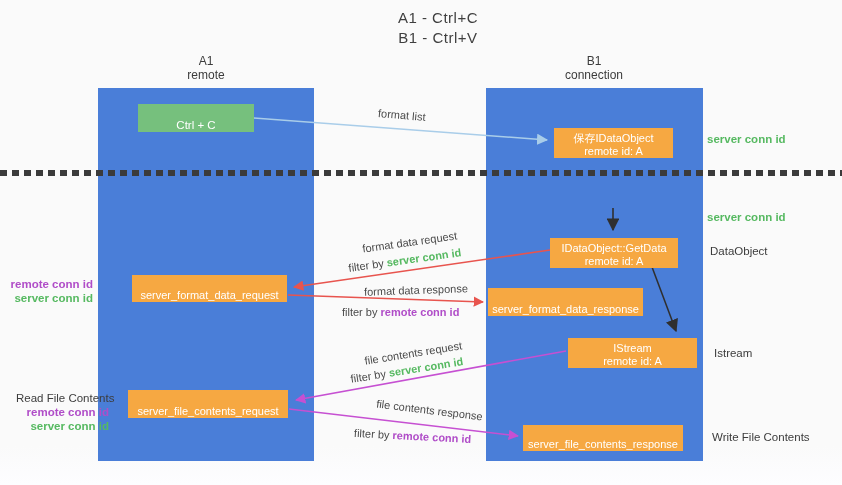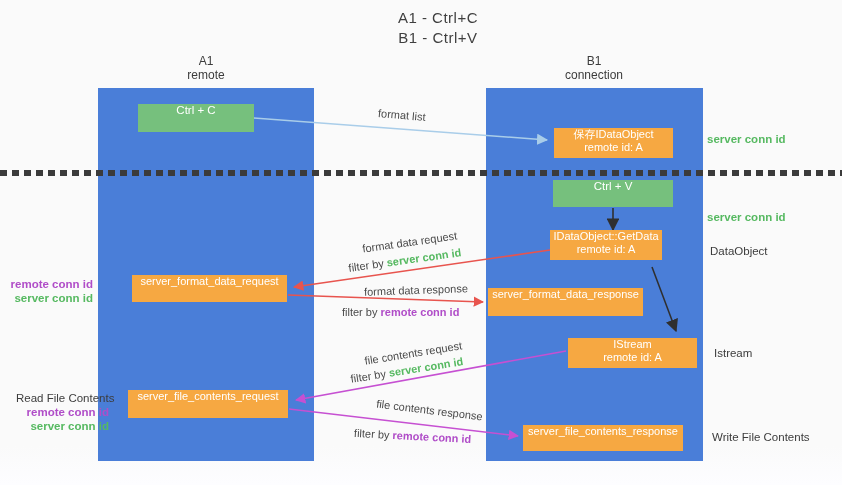--- a/index.html
+++ b/index.html
@@ -15,21 +15,21 @@
                  font-size:12px; line-height:14px; top:54px; }
   .lane { position:absolute; top:88px; height:373px; background:#4a7ed8; }
   #lane-left  { left:98px;  width:216px; }
   #lane-right { left:486px; width:217px; }
 
   .dotline { position:absolute; left:0; top:170px; width:842px; height:6px;
              background:repeating-linear-gradient(90deg,#3b3b3b 0 7px,transparent 7px 12px); }
 
   svg.arrows { position:absolute; left:0; top:0; width:842px; height:485px; pointer-events:none; }
 
-  .node { position:absolute; display:flex; flex-direction:column; justify-content:flex-start;
+  .node { position:absolute; display:flex; flex-direction:column; justify-content:flex-end;
           align-items:center; color:#ffffff; font-size:11px; line-height:13px;
           text-align:center; z-index:5; }
   .node.orange { background:#f6a842; }
   .node.green  { background:#76c07d; font-size:11.5px; }
 
   .elabel { position:absolute; font-size:11px; color:#4a4a4a; white-space:nowrap;
             z-index:6; transform-origin:center; }
   .gtxt { color:#56b961; font-weight:700; }
   .ptxt { color:#b04dc8; font-weight:700; }
 
@@ -89,25 +89,22 @@
 
   <div class="node green" style="left:138px; top:104px; width:116px; height:28px;">
     <div>Ctrl + C</div>
   </div>
 
   <div class="node orange" style="left:554px; top:128px; width:119px; height:30px;">
     <div>保存IDataObject</div>
     <div>remote id: A</div>
   </div>
 
-  <div class="node green" style="left:553px; top:180px; width:120px; height:27px;">
-    <div>Ctrl + V</div>
-  </div>
 
-  <div class="node orange" style="left:550px; top:230px; width:112px; height:30px;">
+  <div class="node orange" style="left:550px; top:238px; width:128px; height:30px;">
     <div>IDataObject::GetData</div>
     <div>remote id: A</div>
   </div>
 
   <div class="node orange" style="left:132px; top:275px; width:155px; height:27px;">
     <div>server_format_data_request</div>
   </div>
 
   <div class="node orange" style="left:488px; top:288px; width:155px; height:28px;">
     <div>server_format_data_response</div>

